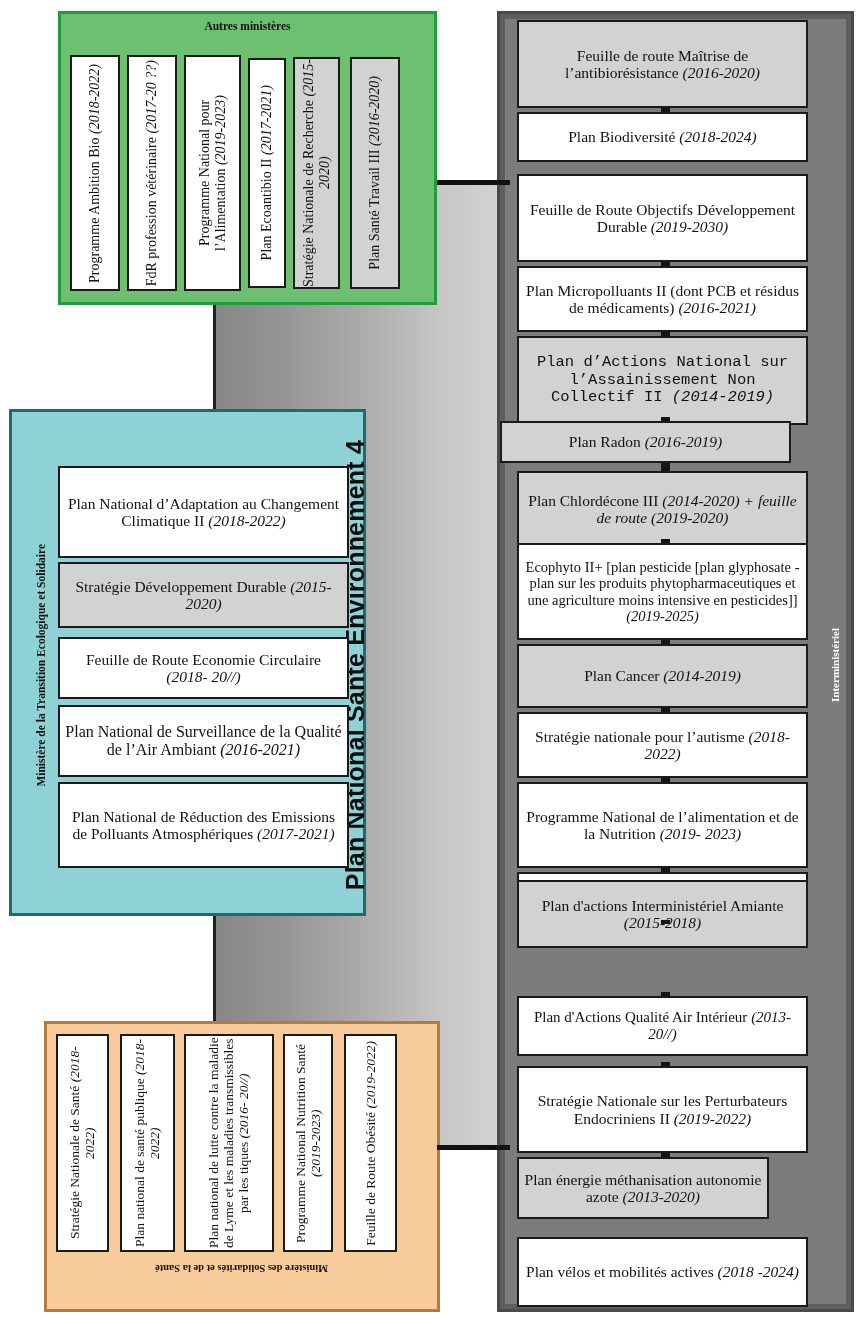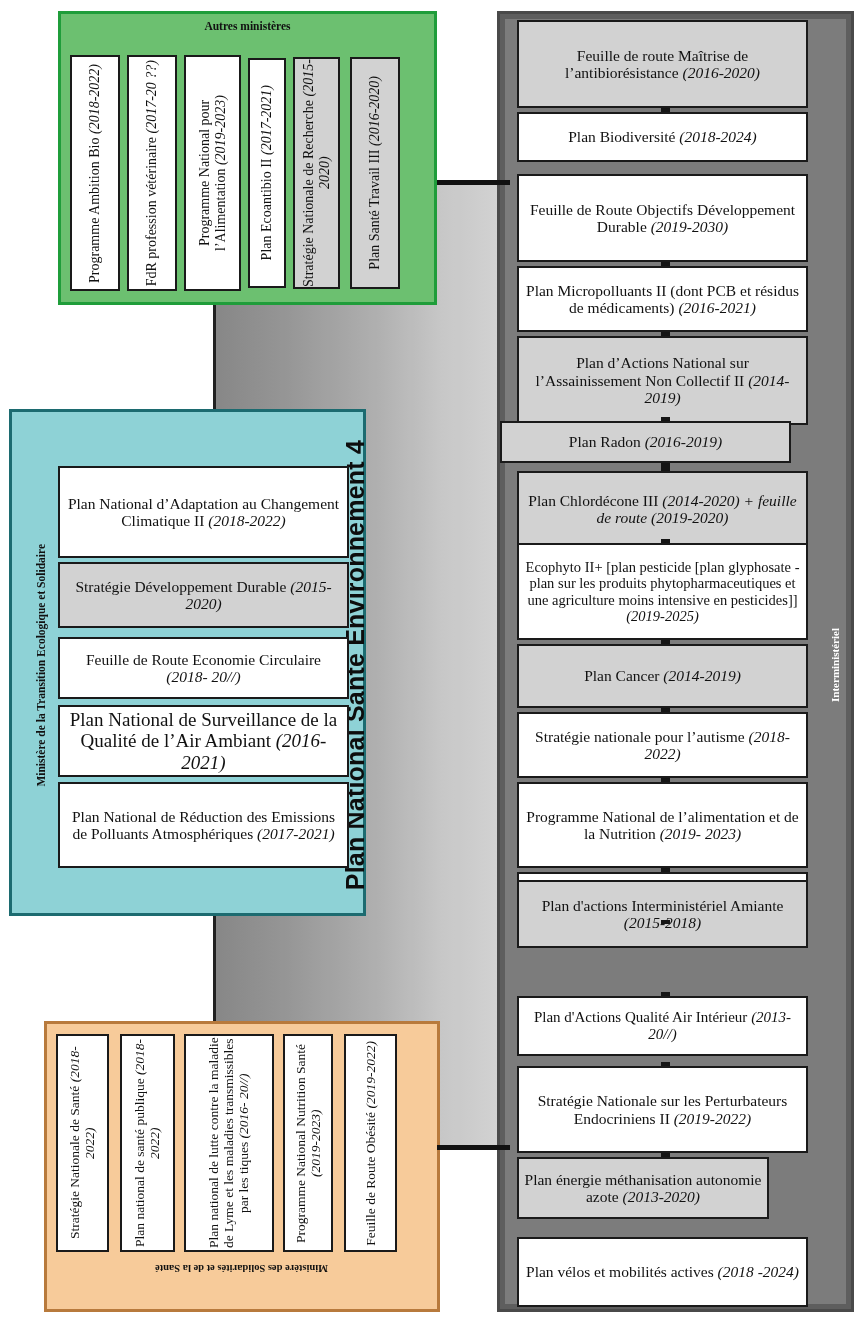--- a/index.html
+++ b/index.html
@@ -129,21 +129,21 @@
       <span class="t"><span>Plan Biodiversité </span><span class="yr">(2018-2024)</span></span>
     </div>
     <div class="plan sh-white" style="left: 517px; top: 174px; width: 291px; height: 88px; z-index: 8; font-size: 15.5px;">
       <span class="t"><span>Feuille de Route Objectifs Développement Durable </span><span class="yr">(2019-2030)</span></span>
     </div>
     <div class="tick" style="top: 262px; height: 4px;"></div>
     <div class="plan sh-white" style="left: 517px; top: 266px; width: 291px; height: 66px; z-index: 8; font-size: 15.5px;">
       <span class="t"><span>Plan Micropolluants II (dont PCB et résidus de médicaments) </span><span class="yr">(2016-2021)</span></span>
     </div>
     <div class="tick" style="top: 332px; height: 4px;"></div>
-    <div class="plan sh-grey" style="left: 517px; top: 336px; width: 291px; height: 89px; z-index: 8; font-size: 15.5px;">
+    <div class="plan sh-grey" style="left: 517px; top: 336px; width: 291px; height: 89px; z-index: 8; font-size: 15.5px; font-family: Liberation Mono, monospace;">
       <span class="t"><span>Plan d’Actions National sur l’Assainissement Non Collectif II </span><span class="yr">(2014-2019)</span></span>
     </div>
     <div class="tick" style="top: 417px; height: 4px;"></div>
     <div class="plan sh-grey" style="left: 500px; top: 421px; width: 291px; height: 42px; z-index: 8; font-size: 15.5px;">
       <span class="t"><span>Plan Radon </span><span class="yr">(2016-2019)</span></span>
     </div>
     <div class="tick" style="top: 463px; height: 8px;"></div>
     <div class="plan sh-grey" style="left: 517px; top: 471px; width: 291px; height: 76px; z-index: 8; font-size: 15.5px;">
       <span class="t"><span>Plan Chlordécone III </span><span class="yr">(2014-2020) + feuille de route (2019-2020)</span></span>
     </div>
@@ -223,21 +223,21 @@
 <div id="teal-plans">
     <div class="plan sh-white" style="left: 58px; top: 466px; width: 291px; height: 92px; z-index: 10; font-size: 15.5px;">
       <span class="t"><span>Plan National d’Adaptation au Changement Climatique II </span><span class="yr">(2018-2022)</span></span>
     </div>
     <div class="plan sh-grey" style="left: 58px; top: 562px; width: 291px; height: 66px; z-index: 10; font-size: 15.5px;">
       <span class="t"><span>Stratégie Développement Durable </span><span class="yr">(2015-2020)</span></span>
     </div>
     <div class="plan sh-white" style="left: 58px; top: 637px; width: 291px; height: 62px; z-index: 10; font-size: 15.5px;">
       <span class="t"><span>Feuille de Route Economie Circulaire </span><span class="yr">(2018- 20//)</span></span>
     </div>
-    <div class="plan sh-white" style="left: 58px; top: 705px; width: 291px; height: 72px; z-index: 10; font-size: 19px; align-items: center;">
+    <div class="plan sh-white" style="left: 58px; top: 705px; width: 291px; height: 72px; z-index: 10; font-size: 16px; align-items: center;">
       <span class="t"><span>Plan National de Surveillance de la Qualité de l’Air Ambiant </span><span class="yr">(2016-2021)</span></span>
     </div>
     <div class="plan sh-white" style="left: 58px; top: 782px; width: 291px; height: 86px; z-index: 10; font-size: 15.5px;">
       <span class="t"><span>Plan National de Réduction des Emissions de Polluants Atmosphériques </span><span class="yr">(2017-2021)</span></span>
     </div>
   </div>
 
 <div class="abs" id="orange-box"></div>
 <div class="abs" id="orange-label">
   <span>Ministère des Solidarités et de la Santé</span>

